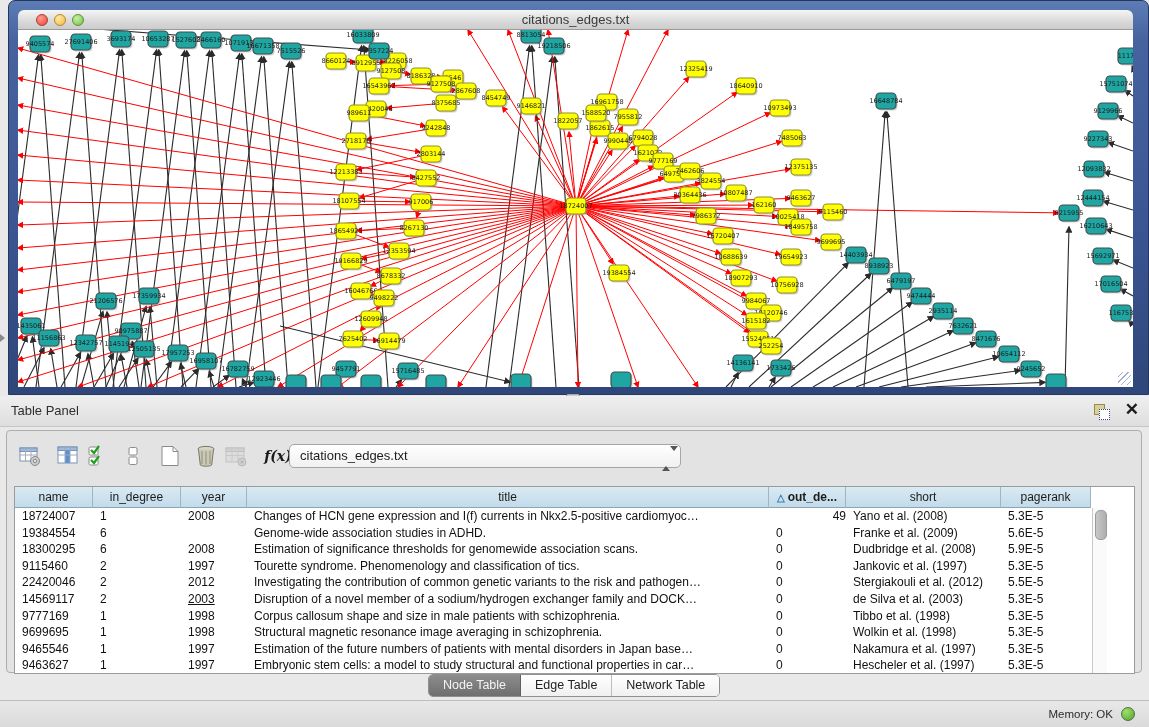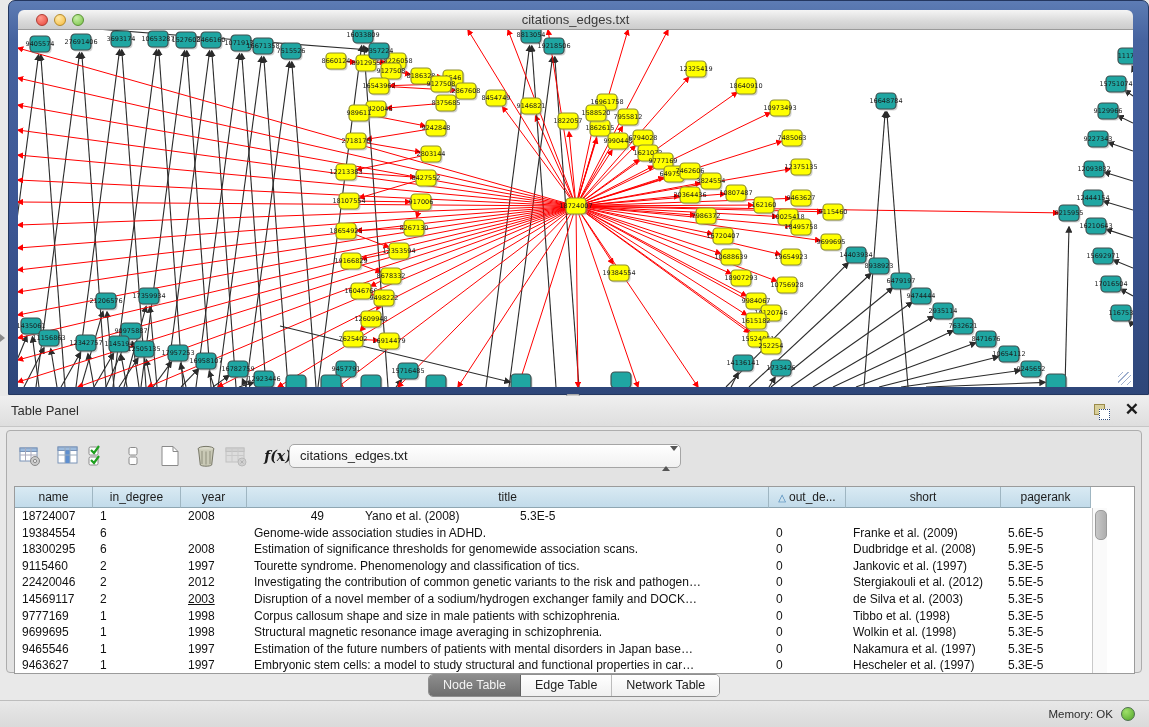--- a/index.html
+++ b/index.html
@@ -713,31 +713,32 @@
     <div class="dropdown">
       <span>citations_edges.txt</span>
       <span class="dd-arrows"><span class="up"></span><span class="dn"></span></span>
     </div>
     <div class="tablewrap">
       <div class="thead" id="thead">
           <div class="th" style="width: 78px;"><span>name</span></div>
           <div class="th" style="width: 88px;"><span>in_degree</span></div>
           <div class="th" style="width: 66px;"><span>year</span></div>
           <div class="th" style="width: 522px;"><span>title</span></div>
-          <div class="th" style="width: 77px;"><span class="sorttri">△</span><span>out_de...</span></div>
+          <div class="th" style="width: 77px; font-weight: bold;"><span class="sorttri">△</span><span>out_de...</span></div>
           <div class="th" style="width: 155px;"><span>short</span></div>
           <div class="th" style="width: 90px;"><span>pagerank</span></div>
         </div>
       <div id="tbody">
           <div class="trow">
             <div class="td" style="width: 78px;">18724007</div>
             <div class="td" style="width: 88px;">1</div>
             <div class="td" style="width: 66px;">2008</div>
+            <div class="td" style="width: 522px;">Changes of HCN gene expression and I(f) currents in Nkx2.5-positive cardiomyoc…</div>
             <div class="td" style="width: 77px; text-align: right;">49</div>
-            <div class="td" style="width: 155px; margin-left: 34px;">Yano et al. (2008)</div>
+            <div class="td" style="width: 155px;">Yano et al. (2008)</div>
             <div class="td" style="width: 90px;">5.3E-5</div>
           </div>
           <div class="trow">
             <div class="td" style="width: 78px;">19384554</div>
             <div class="td" style="width: 88px;">6</div>
             <div class="td" style="width: 66px; margin-top: 40px;">2009</div>
             <div class="td" style="width: 522px;">Genome-wide association studies in ADHD.</div>
             <div class="td" style="width: 77px;">0</div>
             <div class="td" style="width: 155px;">Franke et al. (2009)</div>
             <div class="td" style="width: 90px;">5.6E-5</div>

